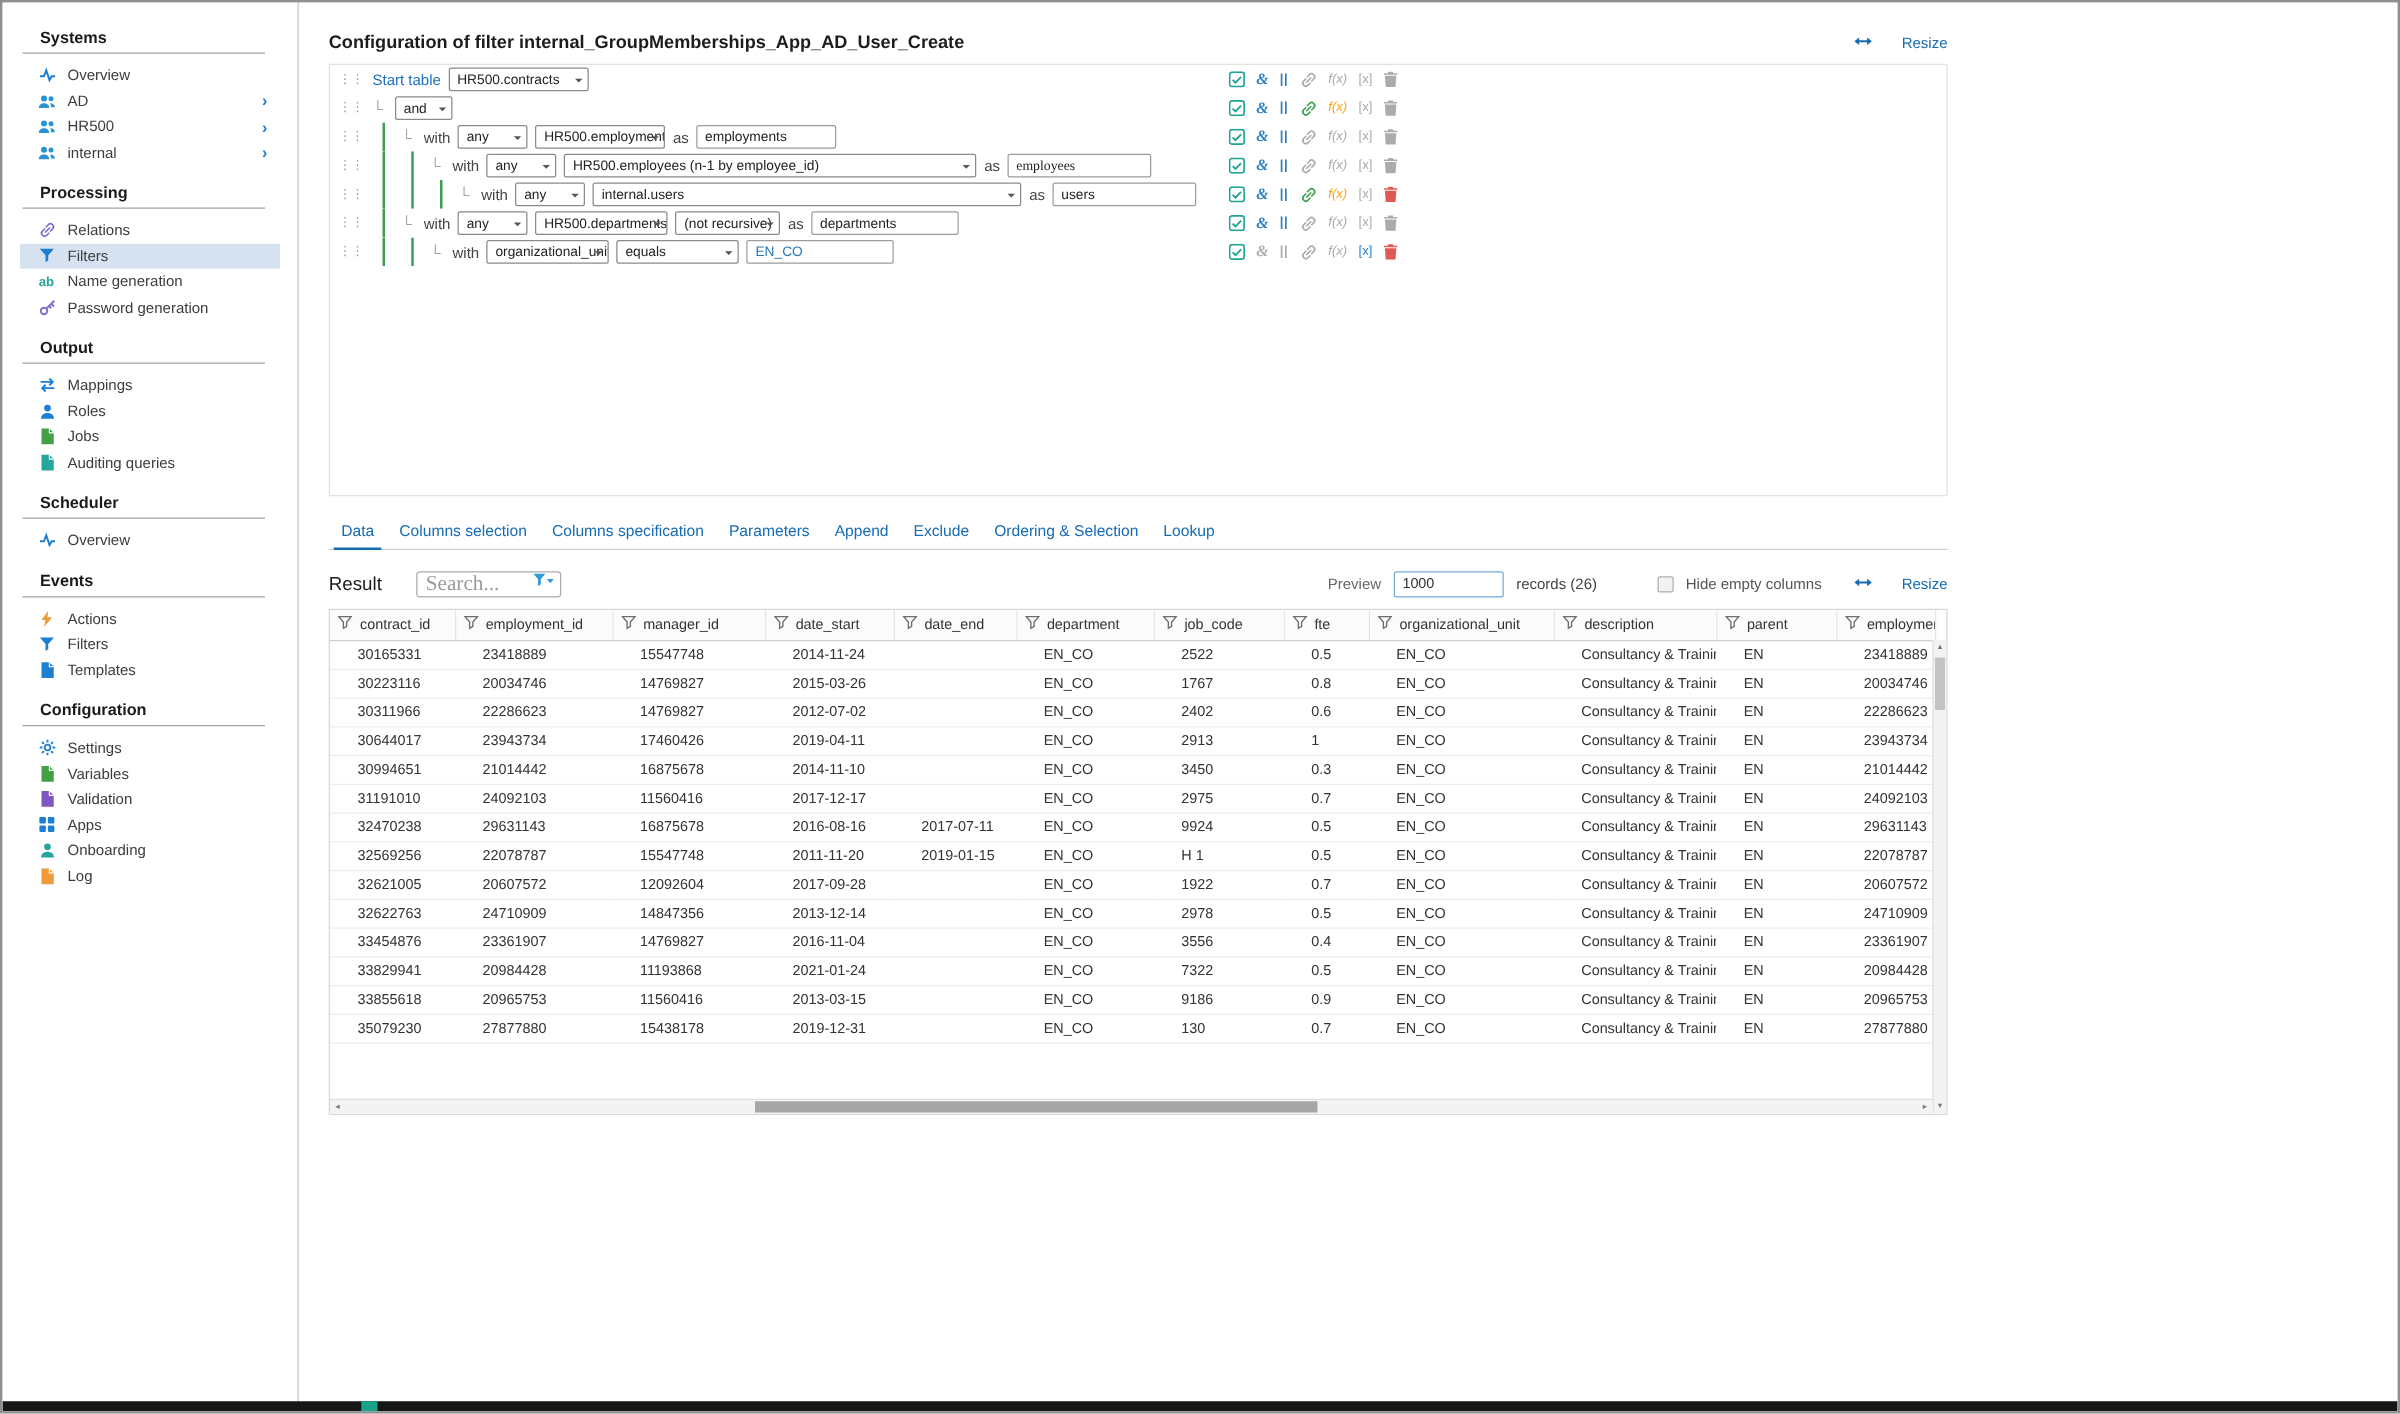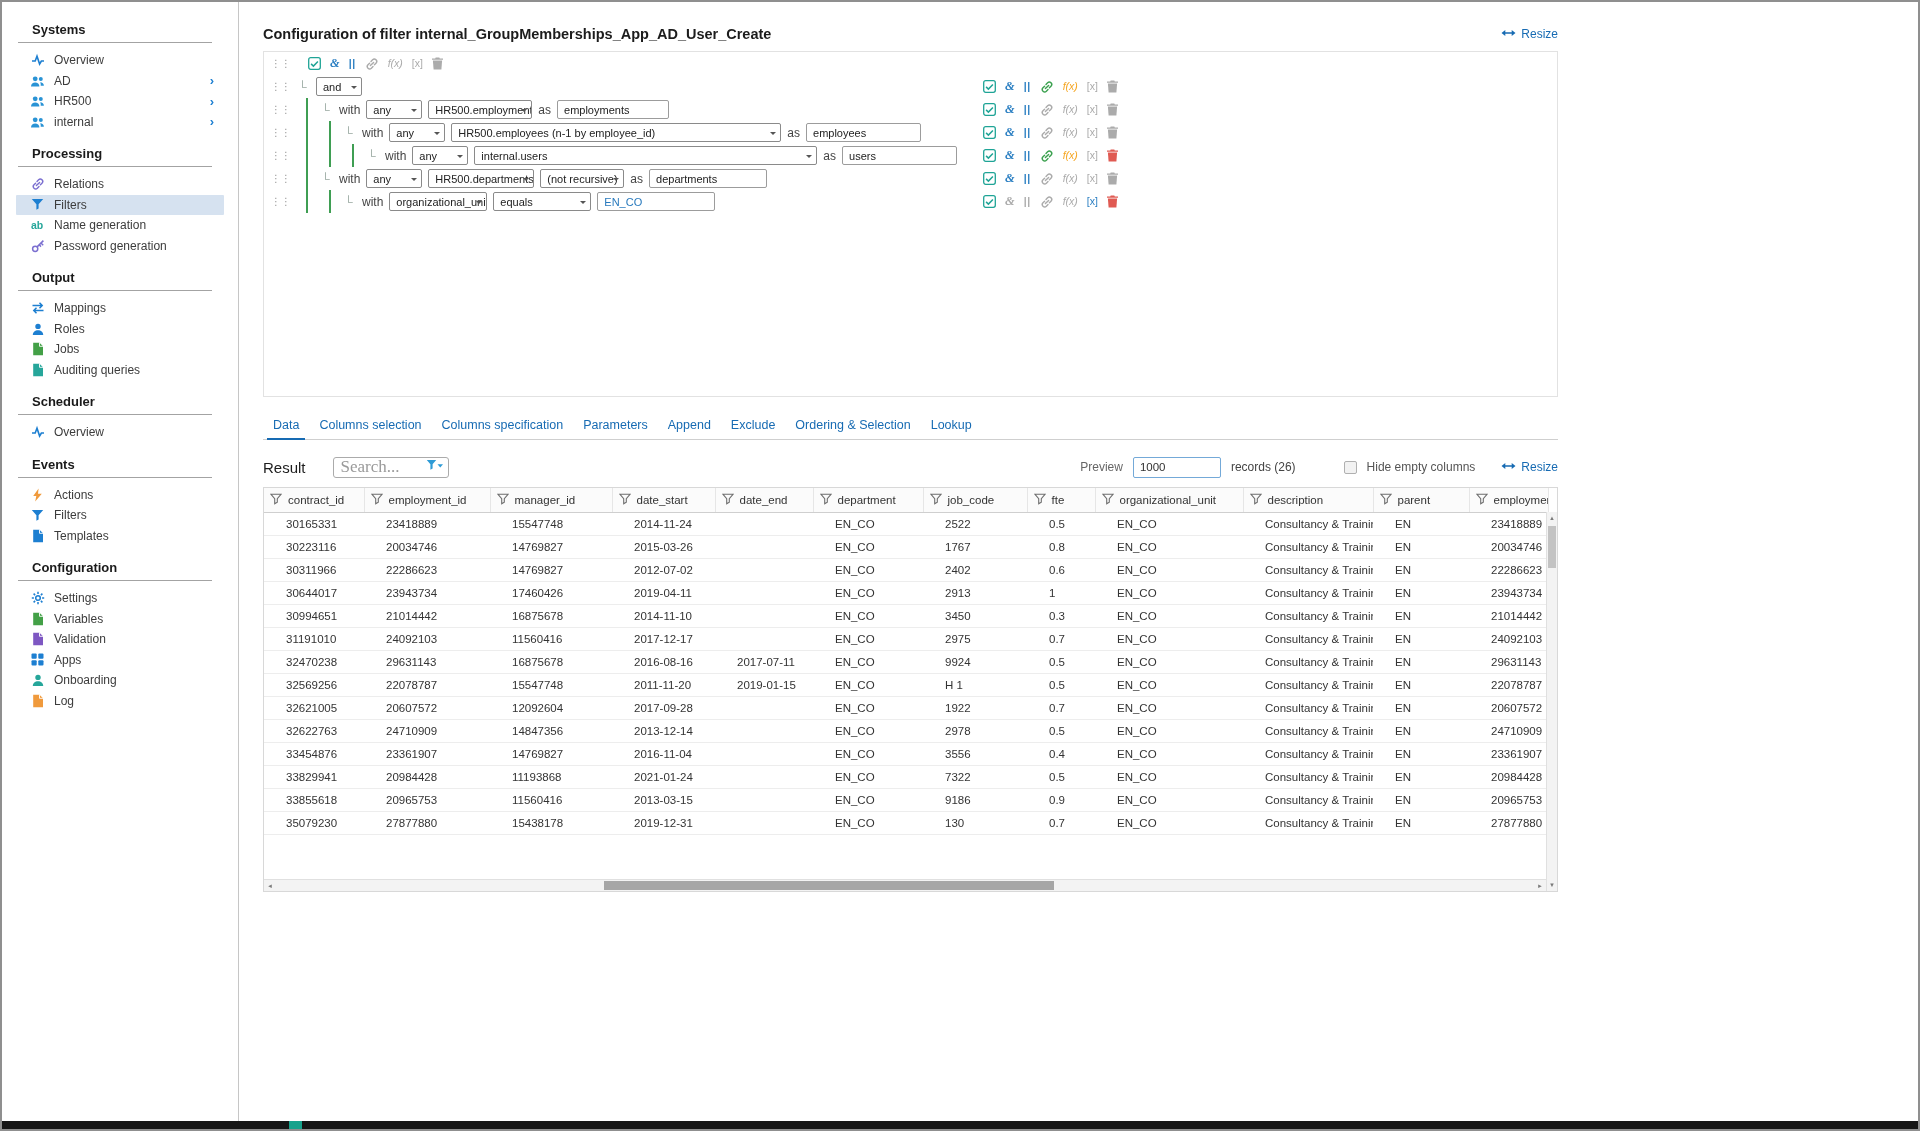--- a/index.html
+++ b/index.html
@@ -16,21 +16,21 @@
 .sb-item .chev{margin-left:auto;color:#1d7fd1;font-weight:700;font-size:13px;line-height:1}
 .sb-icon{width:15px;display:inline-flex;justify-content:center;align-items:flex-start}
 
 
 #main{position:absolute;left:238px;top:0;right:0;bottom:8px;padding:10px 0 0 23px;background:#fff}
 #content{width:1295px;position:relative}
 .topbar{display:flex;justify-content:flex-end;gap:24px;font-size:12px;color:#176bb3;height:18px;align-items:center}
 .tb-btn{display:inline-flex;align-items:center;gap:5px;cursor:pointer}
 .title-row{display:flex;justify-content:space-between;align-items:center;margin-top:14px}
 .page-title{font-size:14.5px;font-weight:700;color:#1c1c1c}
-.resize-link{font-size:12px;color:#176bb3;display:inline-flex;gap:5px;align-items:center;cursor:pointer}
+.resize-link{font-size:12px;color:#176bb3;display:inline-flex;gap:23px;align-items:center;cursor:pointer}
 
 
 .panel{margin-top:9px;border:1px solid #e2e2e2;height:346px;position:relative;background:#fff}
 .panel-head{height:22px;border-bottom:1px solid #e2e2e2;position:relative;display:flex;align-items:center;font-size:12px;color:#555;padding-left:43px}
 .panel-head .vline{position:absolute;top:0;bottom:0;width:1px;background:#e2e2e2}
 .frow{display:flex;align-items:center;height:23px}
 .frow .handle{width:34px;text-align:center;color:#9a9a9a;font-size:10px;cursor:grab;line-height:1}
 .frow .fcontent{flex:0 0 675px;display:flex;align-items:center;gap:6px;font-size:12px;color:#444;overflow:hidden;height:100%}
 .frow .ficons{width:230px;display:flex;align-items:center;gap:9px;padding-left:10px}
 .guide{width:17px;align-self:stretch;position:relative;flex:none}
@@ -325,20 +325,24 @@
                 <path d="M.5 5l3.8-3v2.2h6.4V2l3.8 3-3.8 3V5.8H4.3V8z" fill="#176bb3"></path>
               </svg></span>
           <span>Resize</span>
         </div>
       </div>
 
       <div class="panel">
         <div id="filter-rows">
             <div class="frow">
               <span class="handle">⋮⋮</span>
+              <span class="fcontent">
+                <span class="lbl blue">Start table</span>
+                <span class="sel" style="width:112px">HR500.contracts</span>
+              </span>
               <span class="ficons">
                 <span class="ic">
                   <svg width="13" height="13" viewBox="0 0 13 13" xmlns="http://www.w3.org/2000/svg">
                     <rect x=".7" y=".7" width="11.6" height="11.6" rx="2" fill="none" stroke="#1fa496" stroke-width="1.3"></rect>
                     <path d="M3.1 6.9l2.3 2.2 4.5-4.6" fill="none" stroke="#1fa496" stroke-width="1.5"></path>
                   </svg>
                 </span>
                 <span class="ic amp c-blue">&amp;</span>
                 <span class="ic pipes c-blue">||</span>
                 <span class="ic">
@@ -442,21 +446,21 @@
             <div class="frow">
               <span class="handle">⋮⋮</span>
               <span class="fcontent">
                 <span class="guide on"></span>
                 <span class="guide on"></span>
                 <span class="elbow">└</span>
                 <span class="lbl ">with</span>
                 <span class="sel" style="width:56px">any</span>
                 <span class="sel" style="width:330px">HR500.employees (n-1 by employee_id)</span>
                 <span class="lbl ">as</span>
-                <input class="inp " style="width: 115px;" value="employees">
+                <input class="inp " style="width: 115px; font-family: Liberation Serif, serif;" value="employees">
               </span>
               <span class="ficons">
                 <span class="ic">
                   <svg width="13" height="13" viewBox="0 0 13 13" xmlns="http://www.w3.org/2000/svg">
                     <rect x=".7" y=".7" width="11.6" height="11.6" rx="2" fill="none" stroke="#1fa496" stroke-width="1.3"></rect>
                     <path d="M3.1 6.9l2.3 2.2 4.5-4.6" fill="none" stroke="#1fa496" stroke-width="1.5"></path>
                   </svg>
                 </span>
                 <span class="ic amp c-blue">&amp;</span>
                 <span class="ic pipes c-blue">||</span>

